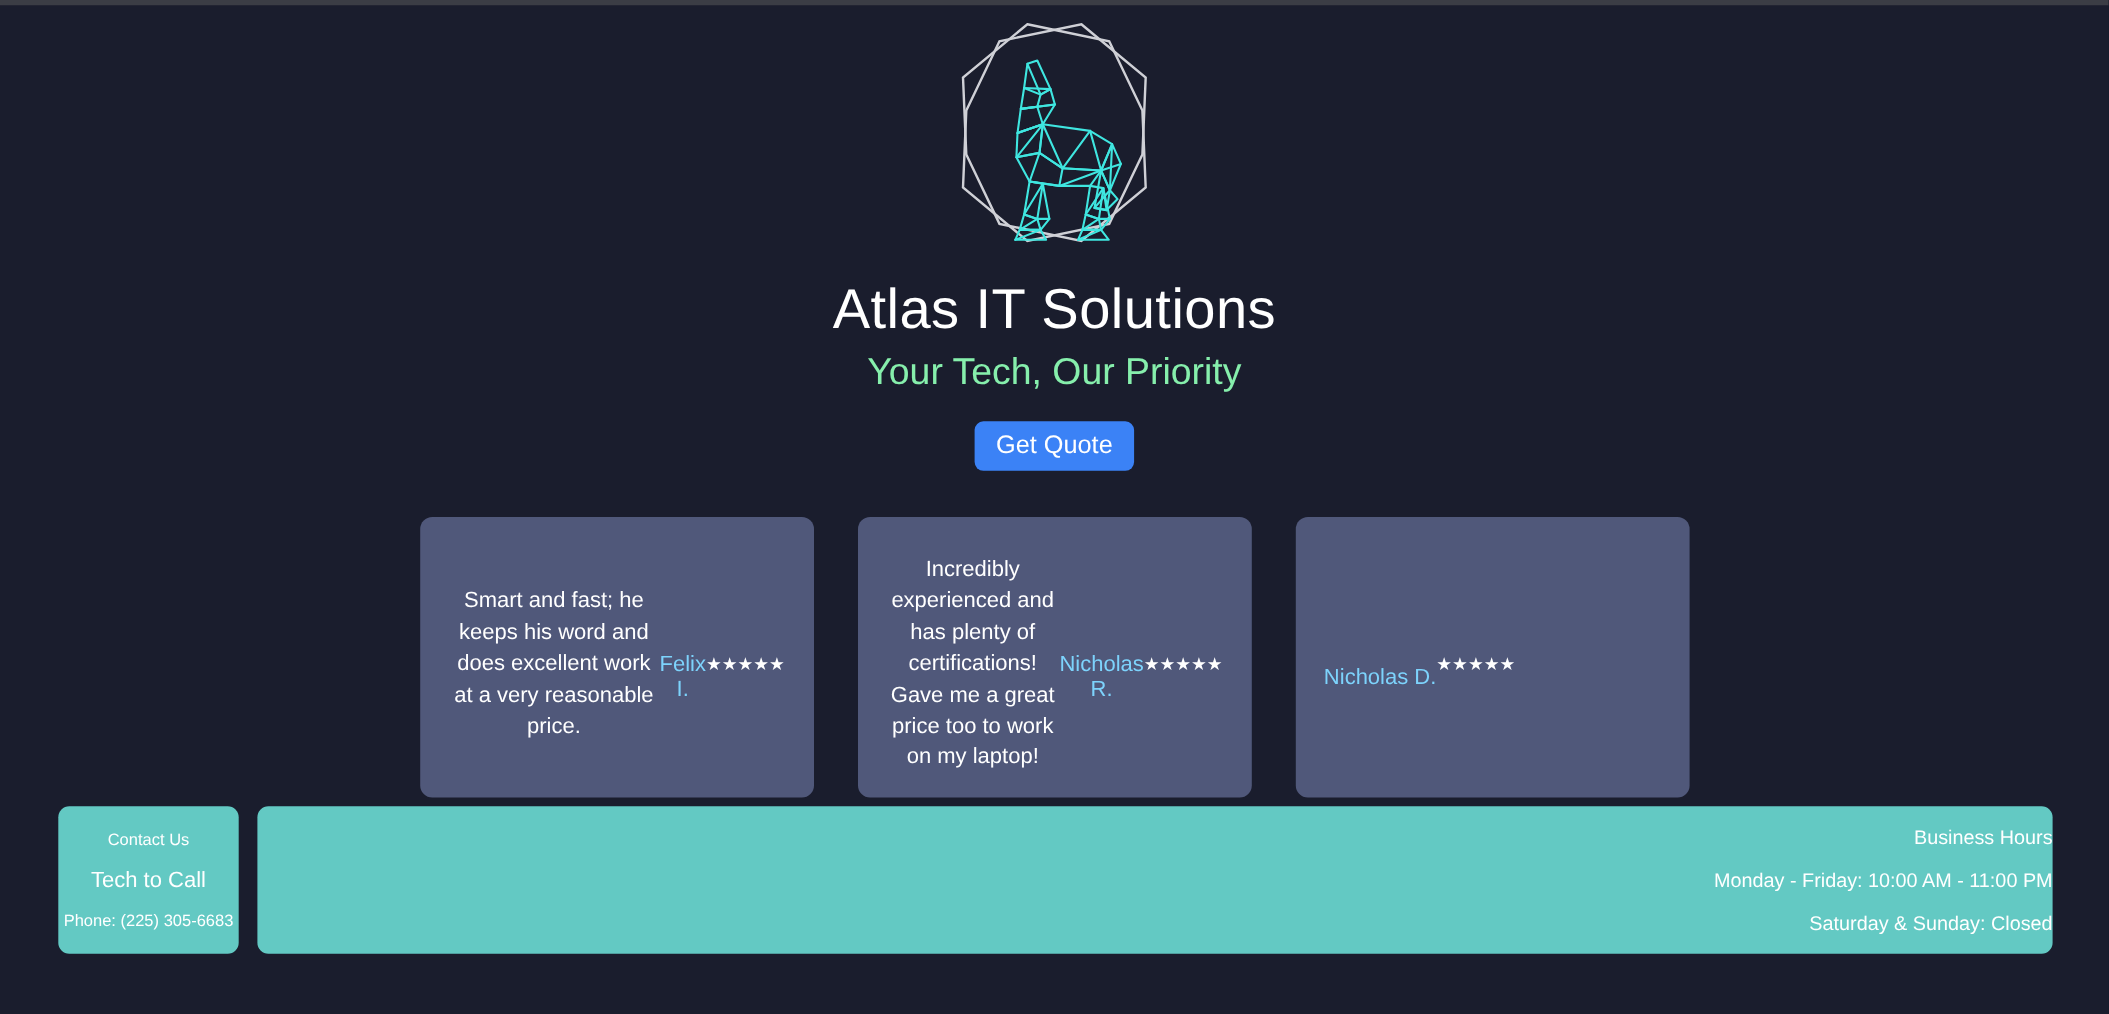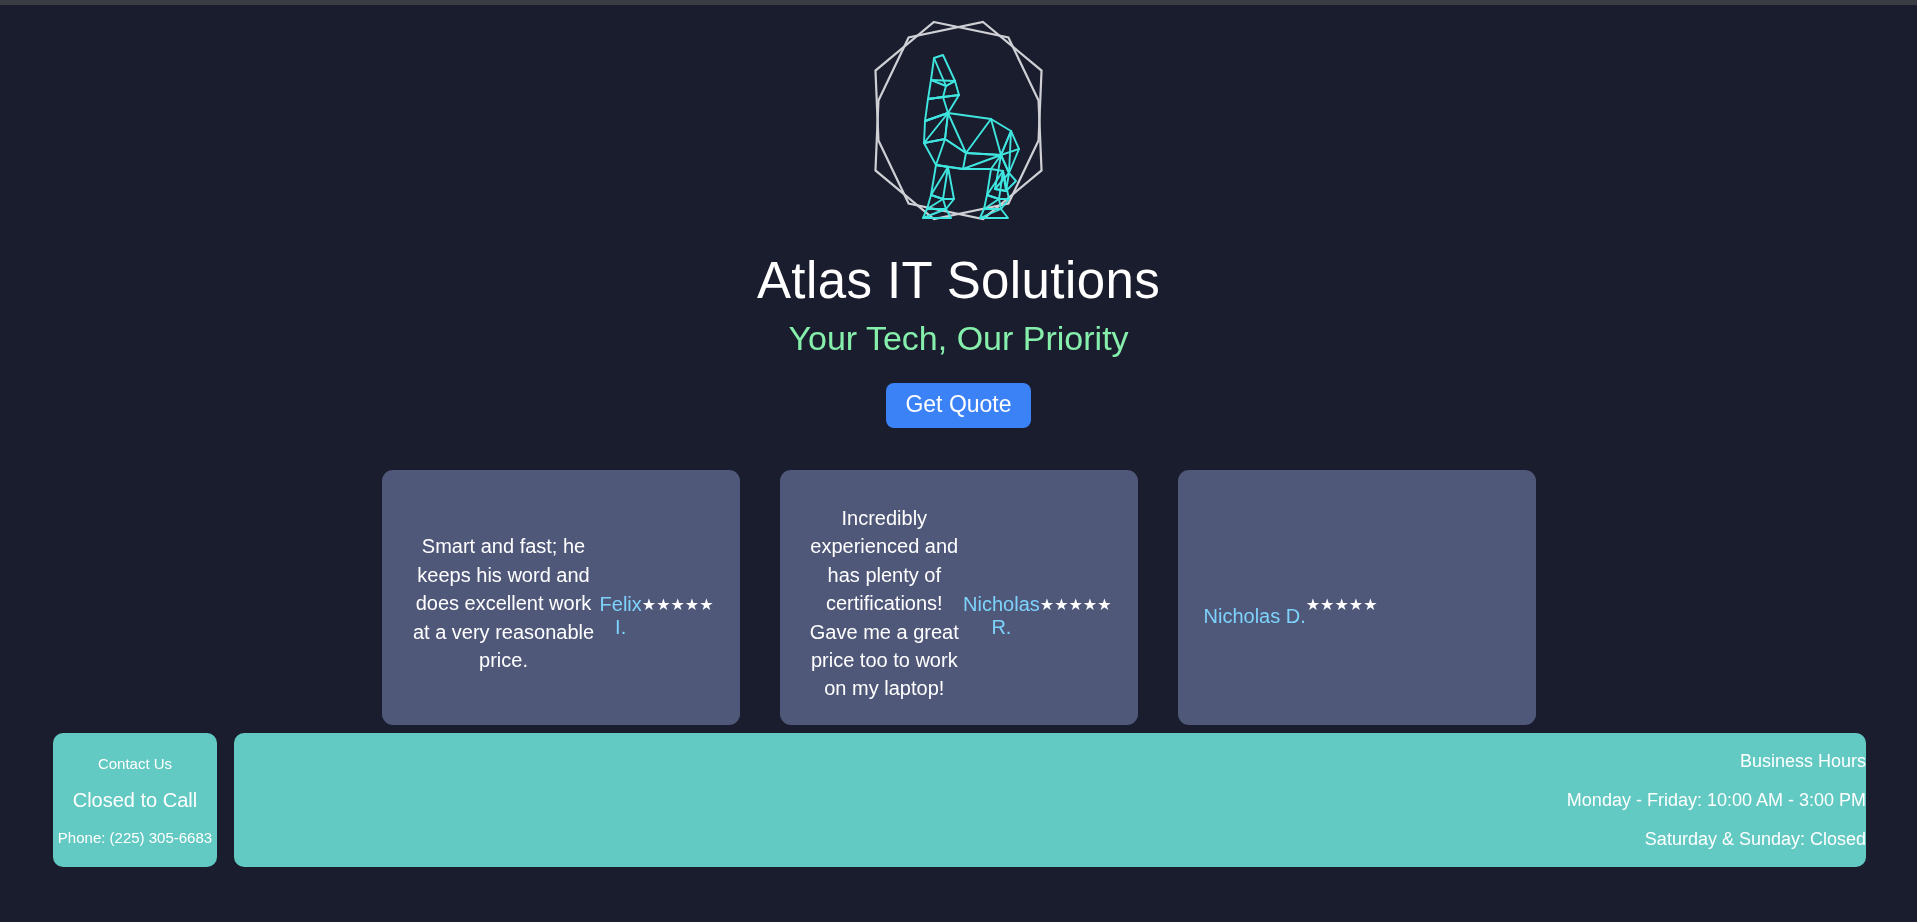--- a/index.html
+++ b/index.html
@@ -279,25 +279,25 @@
       <div class="testimonial-author">Nicholas D.</div>
       <div class="testimonial-stars">★★★★★</div>
     </div>
 
   </div>
 
   <div class="footer-row">
 
     <div class="contact-card">
       <div class="contact-heading">Contact Us</div>
-      <a class="contact-call-link" href="#">Closed to Call</a>
+      <a class="contact-call-link" href="#">Tech to Call</a>
       <div class="contact-phone">Phone: (225) 305-6683</div>
     </div>
 
     <div class="hours-panel">
       <div class="hours-title">Business Hours</div>
-      <div class="hours-line">Monday - Friday: 10:00 AM - 3:00 PM</div>
+      <div class="hours-line">Monday - Friday: 10:00 AM - 11:00 PM</div>
       <div class="hours-line">Saturday &amp; Sunday: Closed</div>
     </div>
 
   </div>
 
 </div>
 
 </body></html>

